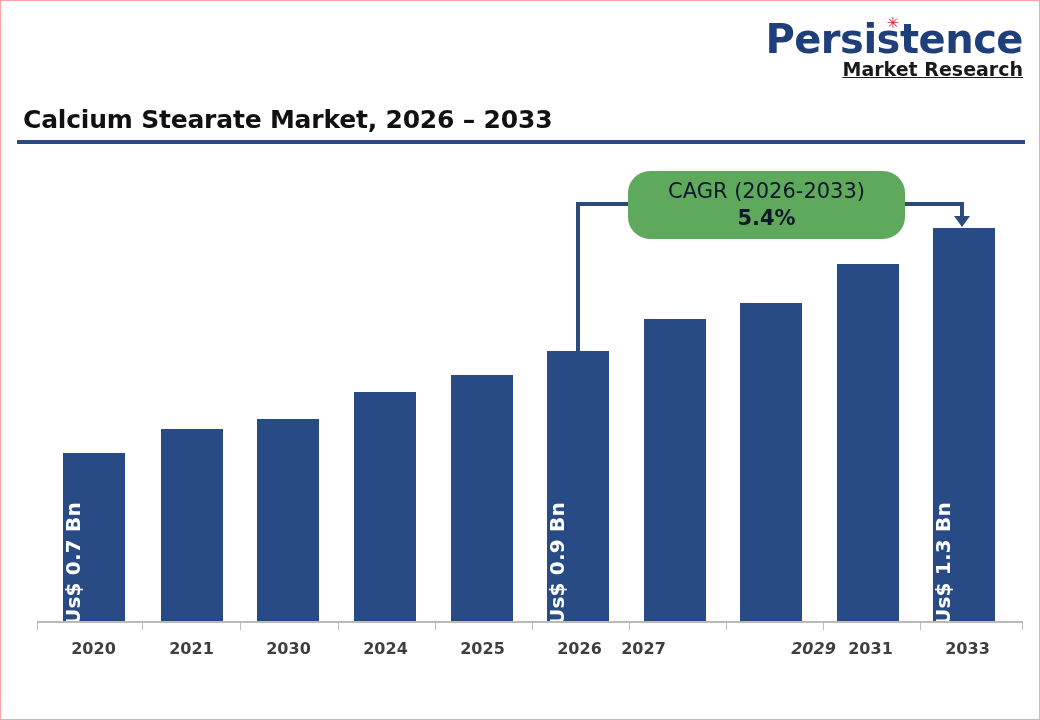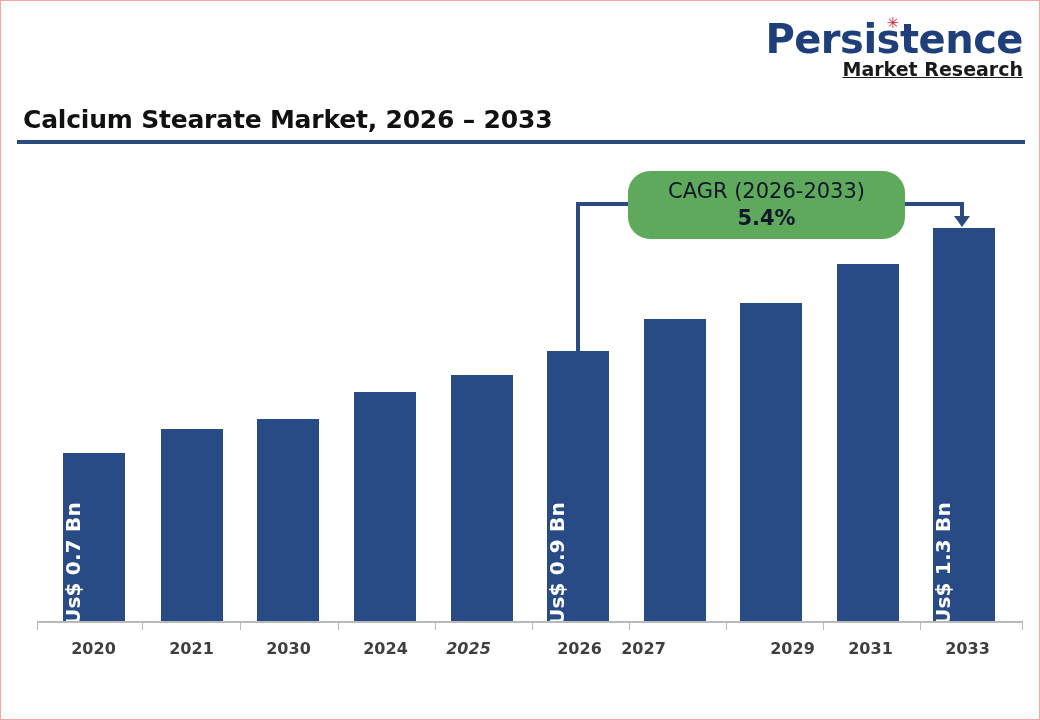--- a/index.html
+++ b/index.html
@@ -221,24 +221,24 @@
     <div class="axis-tick" style="left:628px;"></div>
     <div class="axis-tick" style="left:725px;"></div>
     <div class="axis-tick" style="left:822px;"></div>
     <div class="axis-tick" style="left:919px;"></div>
     <div class="axis-tick" style="left:1021px;"></div>
 
     <div class="axis-label" style="left:44px;  width:97px;">2020</div>
     <div class="axis-label" style="left:142px; width:97px;">2021</div>
     <div class="axis-label" style="left:239px; width:97px;">2030</div>
     <div class="axis-label" style="left:336px; width:97px;">2024</div>
-    <div class="axis-label" style="left:419px; width:97px;font-style:italic;">2025</div>
+    <div class="axis-label" style="left:433px; width:97px;">2025</div>
     <div class="axis-label" style="left:530px; width:97px;text-align:center;">2026</div>
     <div class="axis-label" style="left:594px; width:97px;">2027</div>
-    <div class="axis-label" style="left:743px; width:97px;">2029</div>
+    <div class="axis-label" style="left:764px; width:97px;font-style:italic;">2029</div>
     <div class="axis-label" style="left:821px; width:97px;">2031</div>
     <div class="axis-label" style="left:918px; width:97px;">2033</div>
 
     <div class="conn" style="left:575px; top:201px; width:388px; height:4px;"></div>
     <div class="conn" style="left:575px; top:201px; width:4px; height:150px;"></div>
     <div class="conn" style="left:959px; top:201px; width:4px; height:16px;"></div>
     <div class="conn-arrow" style="left:953px; top:215px;"></div>
   </div>
 
 

